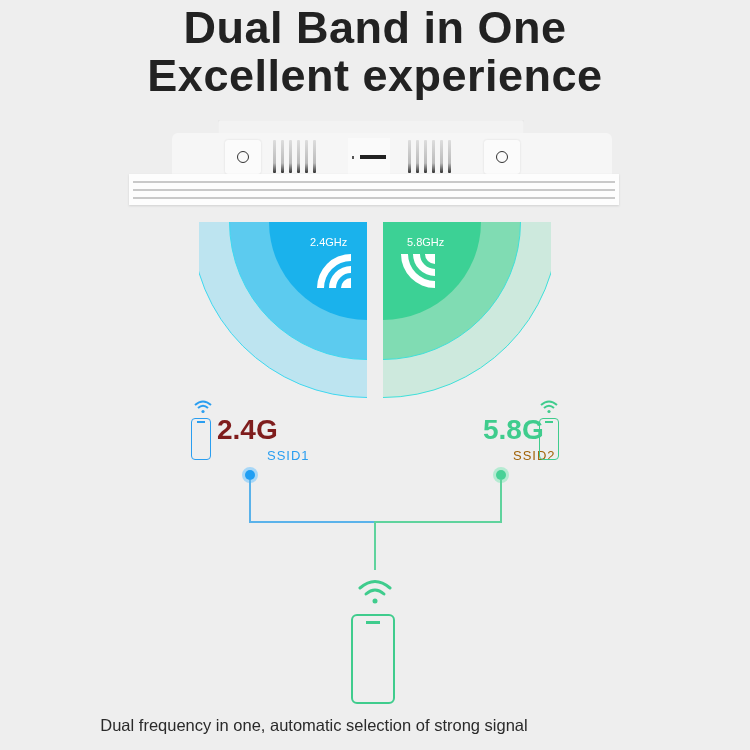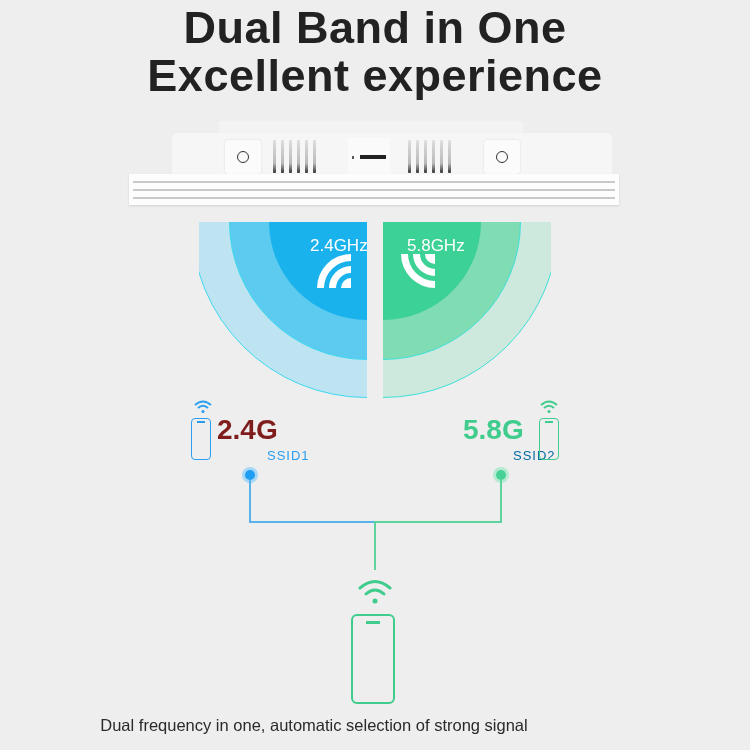--- a/index.html
+++ b/index.html
@@ -21,21 +21,21 @@
   .slot i { position:absolute; left:12px; top:17px; width:26px; height:4px; background:#222; }
   .slot b { position:absolute; left:4px; top:18px; width:2px; height:3px; background:#555; }
   .plate { left:129px; top:174px; width:490px; height:31px; background:#fdfdfd;
            box-shadow:0 1px 2px #d0d0d0; }
   .plate .ln { position:absolute; left:4px; right:4px; height:2px; background:#c9c9c9; }
 
   
   .arc-wrap { top:222px; width:168px; height:176px; overflow:hidden; }
   .arc { position:absolute; border-radius:50%; }
 
-  .band-label { font-size:17px; color:#fff; }
+  .band-label { font-size:11px; color:#fff; }
   .big { font-size:28px; font-weight:bold; }
   .ssid { font-size:13px; letter-spacing:1px;margin-left:37px; }
   .caption { left:0; width:628px; top:716px; text-align:center; font-size:16.5px; color:#2a2a2a; }
 </style>
 </head>
 <body>
 
 <div class="abs title" id="t1">Dual Band in One</div>
 <div class="abs title" id="t2">Excellent experience</div>
 
@@ -103,22 +103,22 @@
   <path d="M2 5 Q10 -2 18 5" stroke="#2a9ef0" stroke-width="2" fill="none"></path>
   <path d="M5 8 Q10 3.5 15 8" stroke="#2a9ef0" stroke-width="2" fill="none"></path>
   <circle cx="10" cy="11.5" r="1.6" fill="#2a9ef0"></circle>
 </svg>
 <div class="abs" style="left:191px;top:418px;width:18px;height:40px;border:1.5px solid #2a9ef0;border-radius:4px;">
   <div style="position:absolute;left:5px;top:2px;width:8px;height:1.5px;background:#2a9ef0"></div>
 </div>
 <div class="abs big" style="left:217px;top:414px;color:#7f1d1d">2.4G</div>
 <div class="abs ssid" style="left:230px;top:448px;color:#2a9ef0">SSID1</div>
 
-<div class="abs big" style="left:463px;top:414px;color:#3fcc8d">5.8G</div>
-<div class="abs ssid" style="left:476px;top:448px;color:#0369a1">SSID2</div>
+<div class="abs big" style="left:483px;top:414px;color:#3fcc8d">5.8G</div>
+<div class="abs ssid" style="left:476px;top:448px;color:#a16207">SSID2</div>
 <svg class="abs" style="left:539px;top:400px" width="20" height="14" viewBox="0 0 20 14">
   <path d="M2 5 Q10 -2 18 5" stroke="#3fcc8d" stroke-width="2" fill="none"></path>
   <path d="M5 8 Q10 3.5 15 8" stroke="#3fcc8d" stroke-width="2" fill="none"></path>
   <circle cx="10" cy="11.5" r="1.6" fill="#3fcc8d"></circle>
 </svg>
 <div class="abs" style="left:539px;top:418px;width:18px;height:40px;border:1.5px solid #3fcc8d;border-radius:4px;">
   <div style="position:absolute;left:5px;top:2px;width:8px;height:1.5px;background:#3fcc8d"></div>
 </div>
 
 <svg class="abs" style="left:0;top:460px" width="750" height="140">

